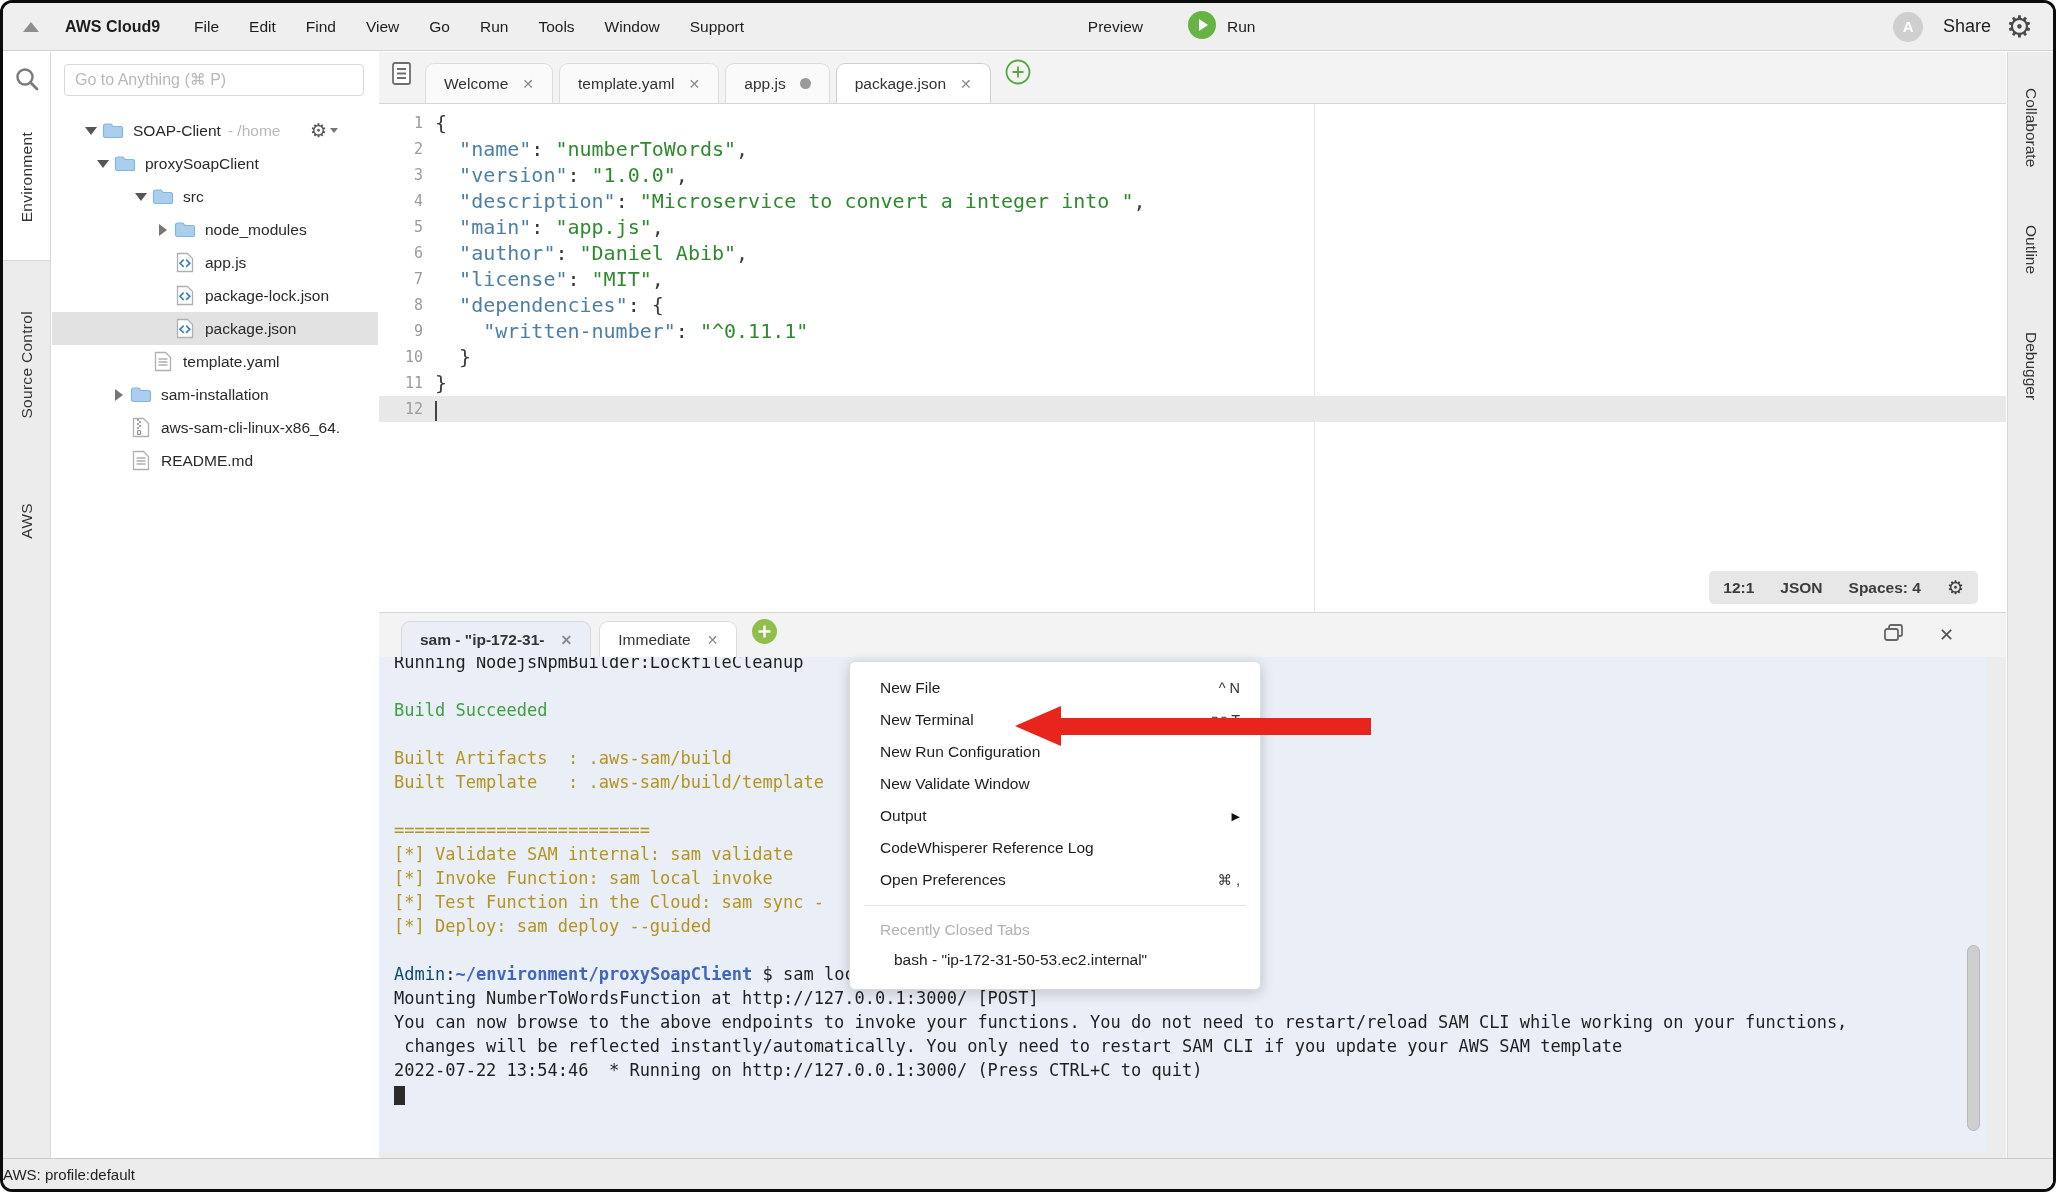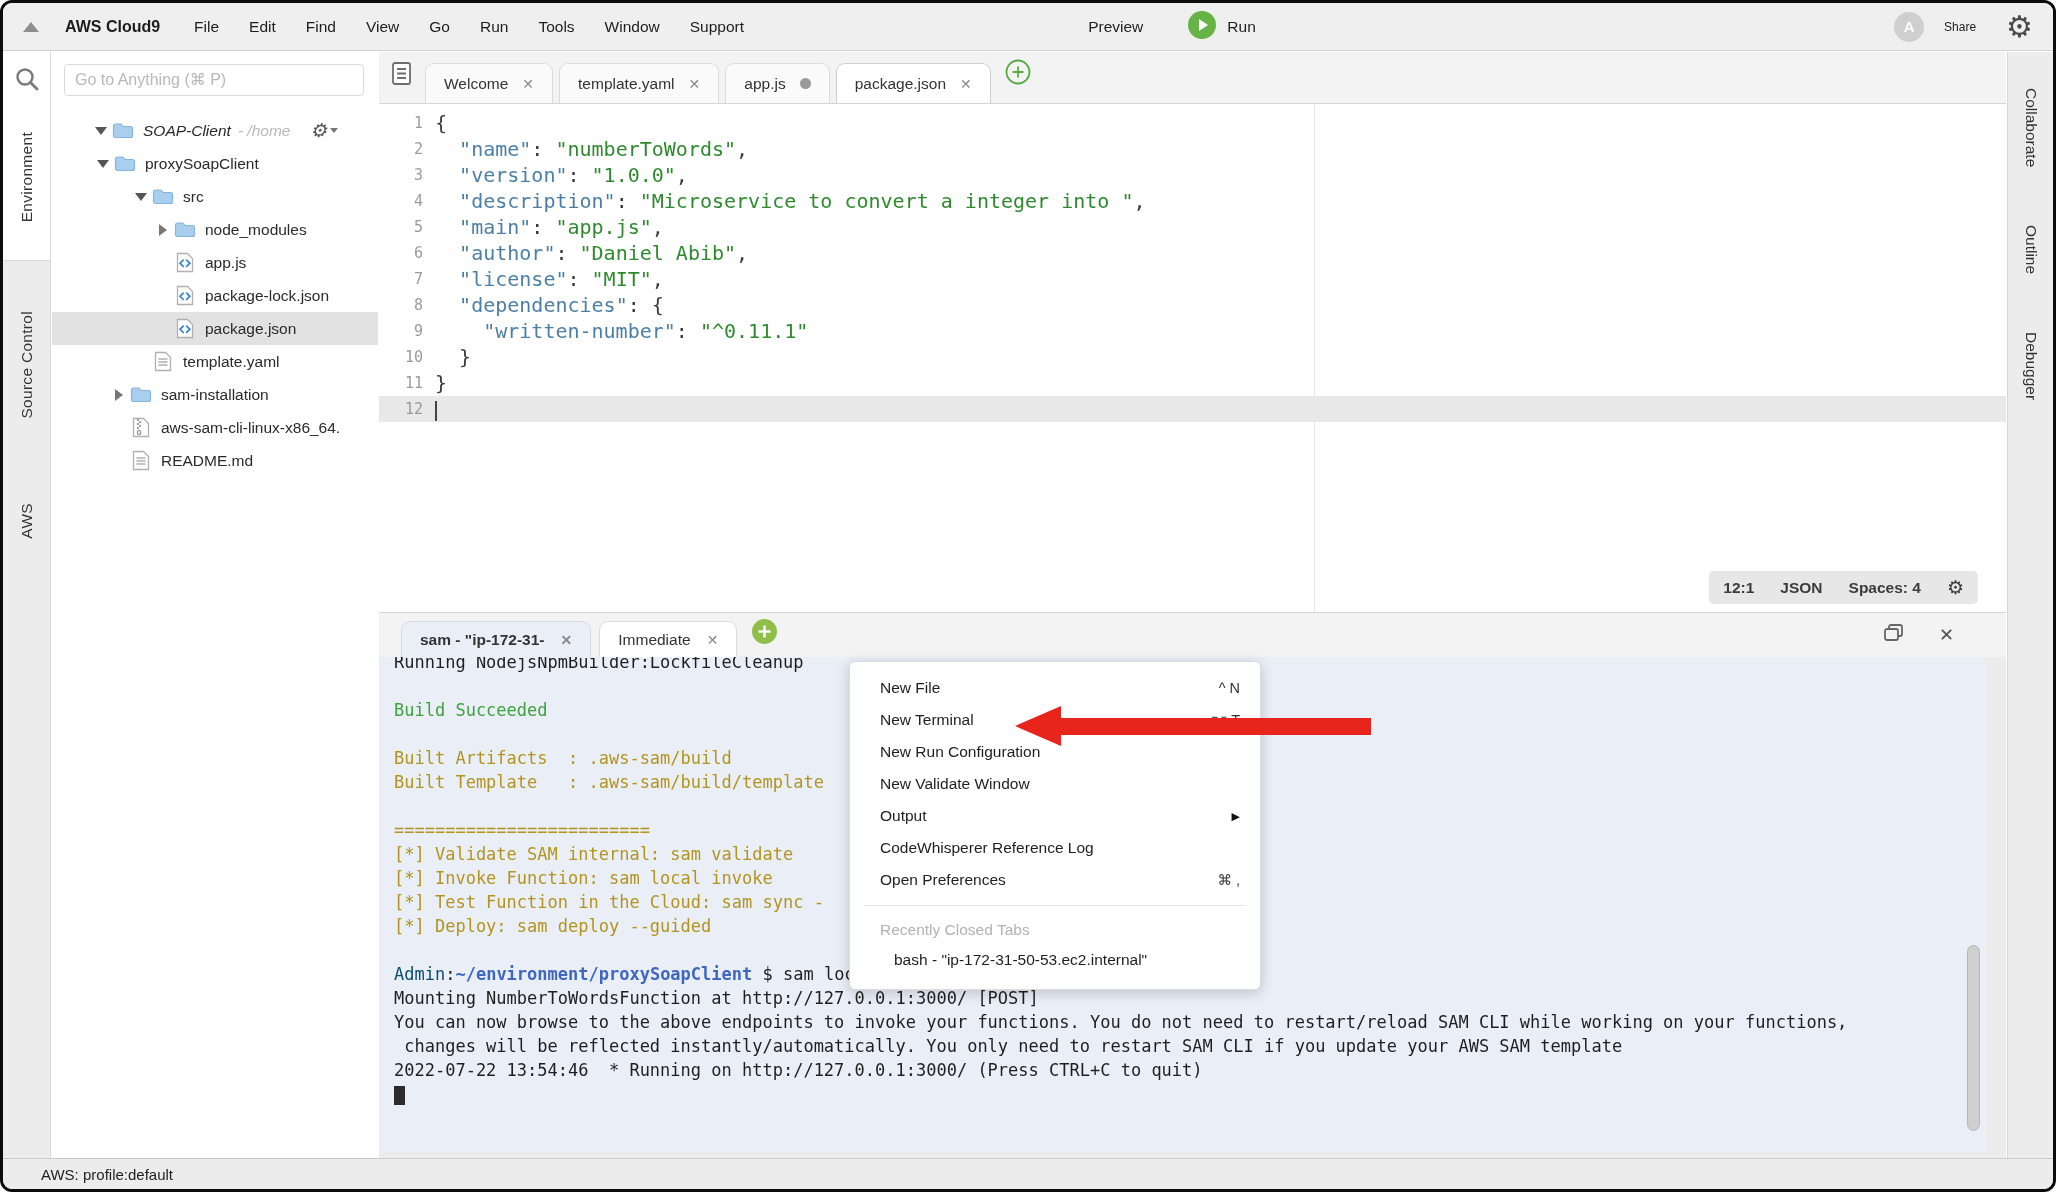--- a/index.html
+++ b/index.html
@@ -15,21 +15,21 @@
   .collapse-tri { width:0; height:0; border-left:8px solid transparent; border-right:8px solid transparent;
                   border-bottom:10px solid #8e8e8e; margin-right:26px; }
   .brand { font-weight:bold; font-size:16px; color:#1d1d1d; margin-right:34px; }
   .menu-item { font-size:15.5px; color:#1d1d1d; margin-right:30px; cursor:default; }
   .mb-spacer1 { flex:1.1; } .mb-spacer2 { flex:2.2; }
   .preview-lbl { font-size:15.5px; margin-right:44px; }
   .run-group { display:flex; align-items:center; gap:10px; margin-right:10px; }
   .run-lbl { font-size:15.5px; }
   .avatar { width:30px; height:30px; border-radius:50%; background:#cfcfcf; color:#fff; font-weight:bold;
             font-size:15px; display:flex; align-items:center; justify-content:center; margin-right:20px; }
-  .share-lbl { font-size:12px; margin-right:30px; }
+  .share-lbl { font-size:18px; margin-right:15px; }
   .gear-big { font-size:30px; color:#4a4a4a; line-height:1; }
 
   
   .leftrail { position:absolute; left:0; top:49px; bottom:31px; width:48px; background:#fff;
               border-right:1px solid #d8d8d8; display:flex; flex-direction:column; align-items:center; }
   .rail-search { margin:14px 0 26px; }
   .vtab { writing-mode:vertical-rl; transform:rotate(180deg); font-size:15.5px; color:#333;
           letter-spacing:.3px; padding:10px 0; }
   .rail-rest { flex:1; align-self:stretch; background:#ececec; border-top:1px solid #d8d8d8;
                display:flex; flex-direction:column; align-items:center; margin-top:28px; padding-top:40px; gap:64px; }
@@ -118,21 +118,21 @@
   .ctx-sub { margin-left:auto; font-size:11px; color:#111; }
   .ctx-div { height:1px; background:#e4e4e4; margin:9px 14px; }
   .ctx-header { height:30px; display:flex; align-items:center; padding:0 30px; color:#b2b2b2; font-size:15.5px; }
   .ctx-recent { height:30px; display:flex; align-items:center; padding:0 30px 0 44px; font-size:15.5px; color:#1e1e1e; }
 
   
   .red-arrow { position:absolute; left:1012px; top:702px; z-index:60; }
 
   
   .statusbar { position:absolute; left:0; right:0; bottom:0; height:31px; background:#ececec;
-               border-top:1px solid #c9c9c9; display:flex; align-items:center; padding-left:38px;
+               border-top:1px solid #c9c9c9; display:flex; align-items:center; 
                font-size:15px; color:#1e1e1e; }
 </style>
 </head>
 <body>
 
 <div class="window">
 
   <div class="menubar">
     <div class="collapse-tri"></div>
     <div class="brand">AWS Cloud9</div>
@@ -176,21 +176,21 @@
       <div class="vtab" id="lr-tab-1">Source Control</div>
       <div class="vtab" id="lr-tab-2">AWS</div>
     </div>
   </div>
 
   <div class="treepanel">
     <div class="goto-wrap">
       <input class="goto-input" placeholder="Go to Anything (⌘ P)" style="">
     </div>
     <div class="tree" id="tree">
-        <div class="tree-row" style="padding-left: 40px; font-style: italic;">
+        <div class="tree-row" style="padding-left: 30px;">
           <span class="caret down">
             <i></i>
           </span>
           <span class="tree-ico">
             <svg width="22" height="17" viewBox="0 0 22 17">
               <path d="M1.5 4 a2 2 0 0 1 2-2 h5.5 l2 2.5 h7.5 a2 2 0 0 1 2 2 v7 a2 2 0 0 1 -2 2 h-15 a2 2 0 0 1 -2-2 Z" fill="#aacfee" stroke="#84b6dd" stroke-width="1.2"></path>
             </svg>
           </span>
           <span>SOAP-Client</span>
           <span class="tree-suffix">- /home</span>

